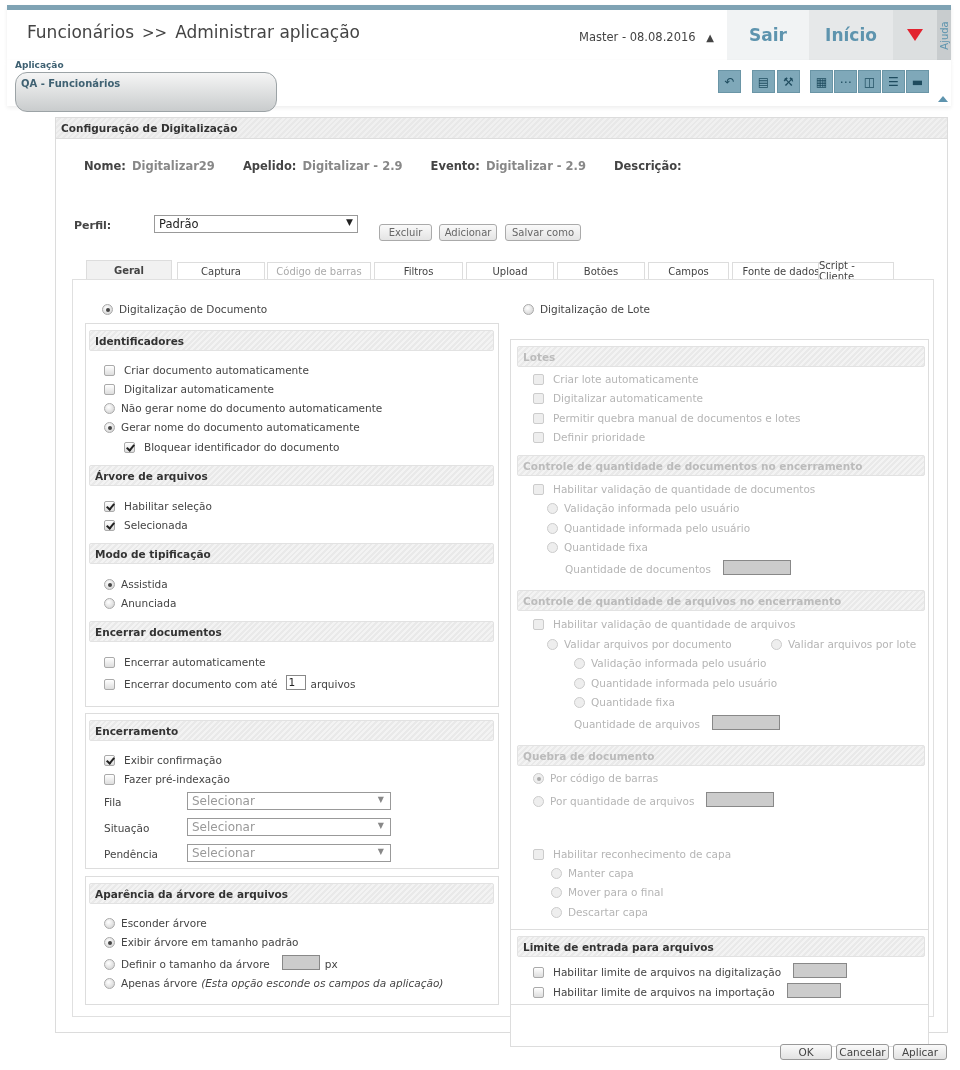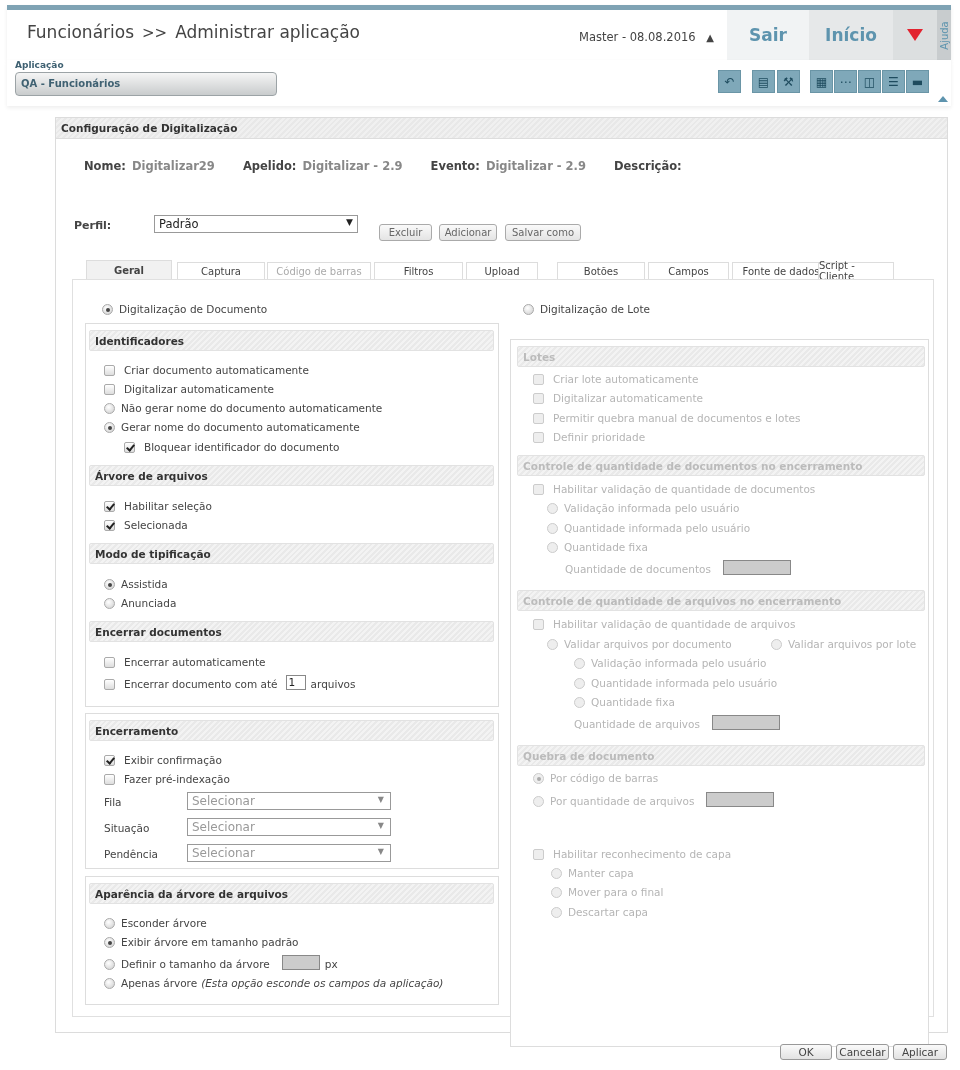--- a/index.html
+++ b/index.html
@@ -48,22 +48,22 @@
   .btn-ajuda span { transform: rotate(-90deg); white-space: nowrap; display: inline-block; }
 
   .subbar {
     position: absolute; left: 7px; top: 60px; width: 944px; height: 46px;
     background: #fff; box-shadow: 0 2px 4px rgba(0,0,0,0.07);
   }
   .app-label {
     position: absolute; left: 8px; top: 0px; font-size: 9px; font-weight: bold; color: #3f6172;
   }
   .app-select {
-    position: absolute; left: 8px; top: 12px; width: 262px; height: 24px;
-    border-radius: 4px; border: 1px solid #9ca3a6;
+    position: absolute; left: 8px; top: 12px; width: 262px; height: 40px;
+    border-radius: 12px; border: 1px solid #9ca3a6;
     background: linear-gradient(#f5f5f5, #c9cccd);
     font-size: 10px; font-weight: bold; color: #3f6172; padding: 5px 5px;
   }
   .tool-icon {
     position: absolute; top: 10px; width: 23px; height: 23px;
     background: #7fa8b9; border: 1px solid #6a95a6;
     display: flex; align-items: center; justify-content: center;
     color: #1e4b5e; font-size: 12px;
   }
   .collapse-arrow {
@@ -205,21 +205,21 @@
   </div>
   <div class="btn-sm" style="left:323px;width:53px">Excluir</div>
   <div class="btn-sm" style="left:383px;width:58px">Adicionar</div>
   <div class="btn-sm" style="left:449px;width:76px">Salvar como</div>
 
   <div class="tabs">
     <div class="tab active" style="left:0;width:86px">Geral</div>
     <div class="tab" style="left:91px;width:88px">Captura</div>
     <div class="tab disabled" style="left:181px;width:104px">Código de barras</div>
     <div class="tab" style="left:288px;width:89px">Filtros</div>
-    <div class="tab" style="left:380px;width:72px">Upload</div>
+    <div class="tab" style="left:380px;width:88px">Upload</div>
     <div class="tab" style="left:471px;width:88px">Botões</div>
     <div class="tab" style="left:562px;width:81px">Campos</div>
     <div class="tab" style="left:646px;width:98px">Fonte de dados</div>
     <div class="tab" style="left:732px;width:76px">Script - Cliente</div>
   </div>
 
   <div class="tab-body">
 
     <div class="row" style="left:29px;top:23px">
       <span class="rb on"></span>
@@ -420,18 +420,31 @@
       <div class="row dis" style="left:40px;top:546px">
           <span class="rb dis"></span>
           <span>Mover para o final</span>
         </div>
       <div class="row dis" style="left:40px;top:566px">
           <span class="rb dis"></span>
           <span>Descartar capa</span>
         </div>
     </div>
 
+    <div class="group" style="left:437px;top:649px;width:419px;height:76px">
+      <div class="sec-head" style="left:6px;top:6px;width:408px">Limite de entrada para arquivos</div>
+      <div class="row" style="left:22px;top:33px">
+          <span class="cb"></span>
+          <span>Habilitar limite de arquivos na digitalização</span>
+          <span class="tbox" style="width:54px;margin-left:12px"></span>
+        </div>
+      <div class="row" style="left:22px;top:53px">
+          <span class="cb"></span>
+          <span>Habilitar limite de arquivos na importação</span>
+          <span class="tbox" style="width:54px;margin-left:12px"></span>
+        </div>
+    </div>
   </div>
 </div>
 
 <div class="footer-btn" style="left:780px;width:52px">OK</div>
 <div class="footer-btn" style="left:836px;width:53px">Cancelar</div>
 <div class="footer-btn" style="left:893px;width:54px">Aplicar</div>
 
 </body></html>

